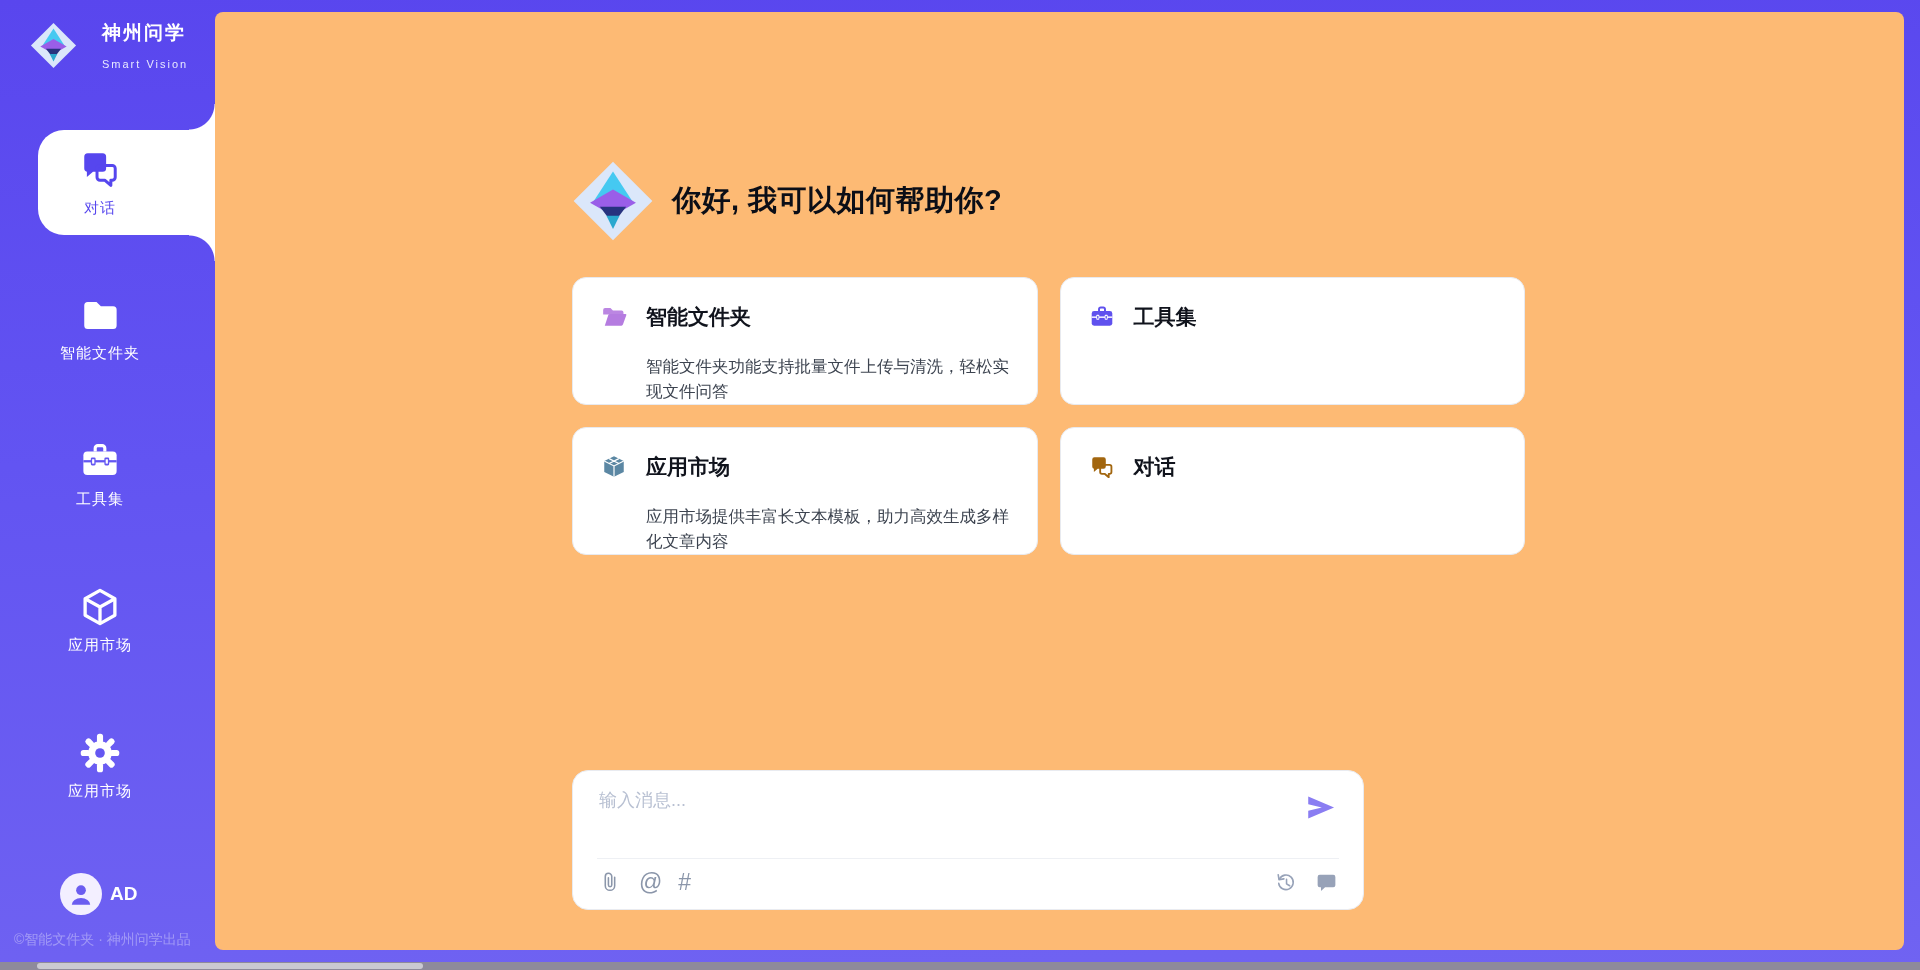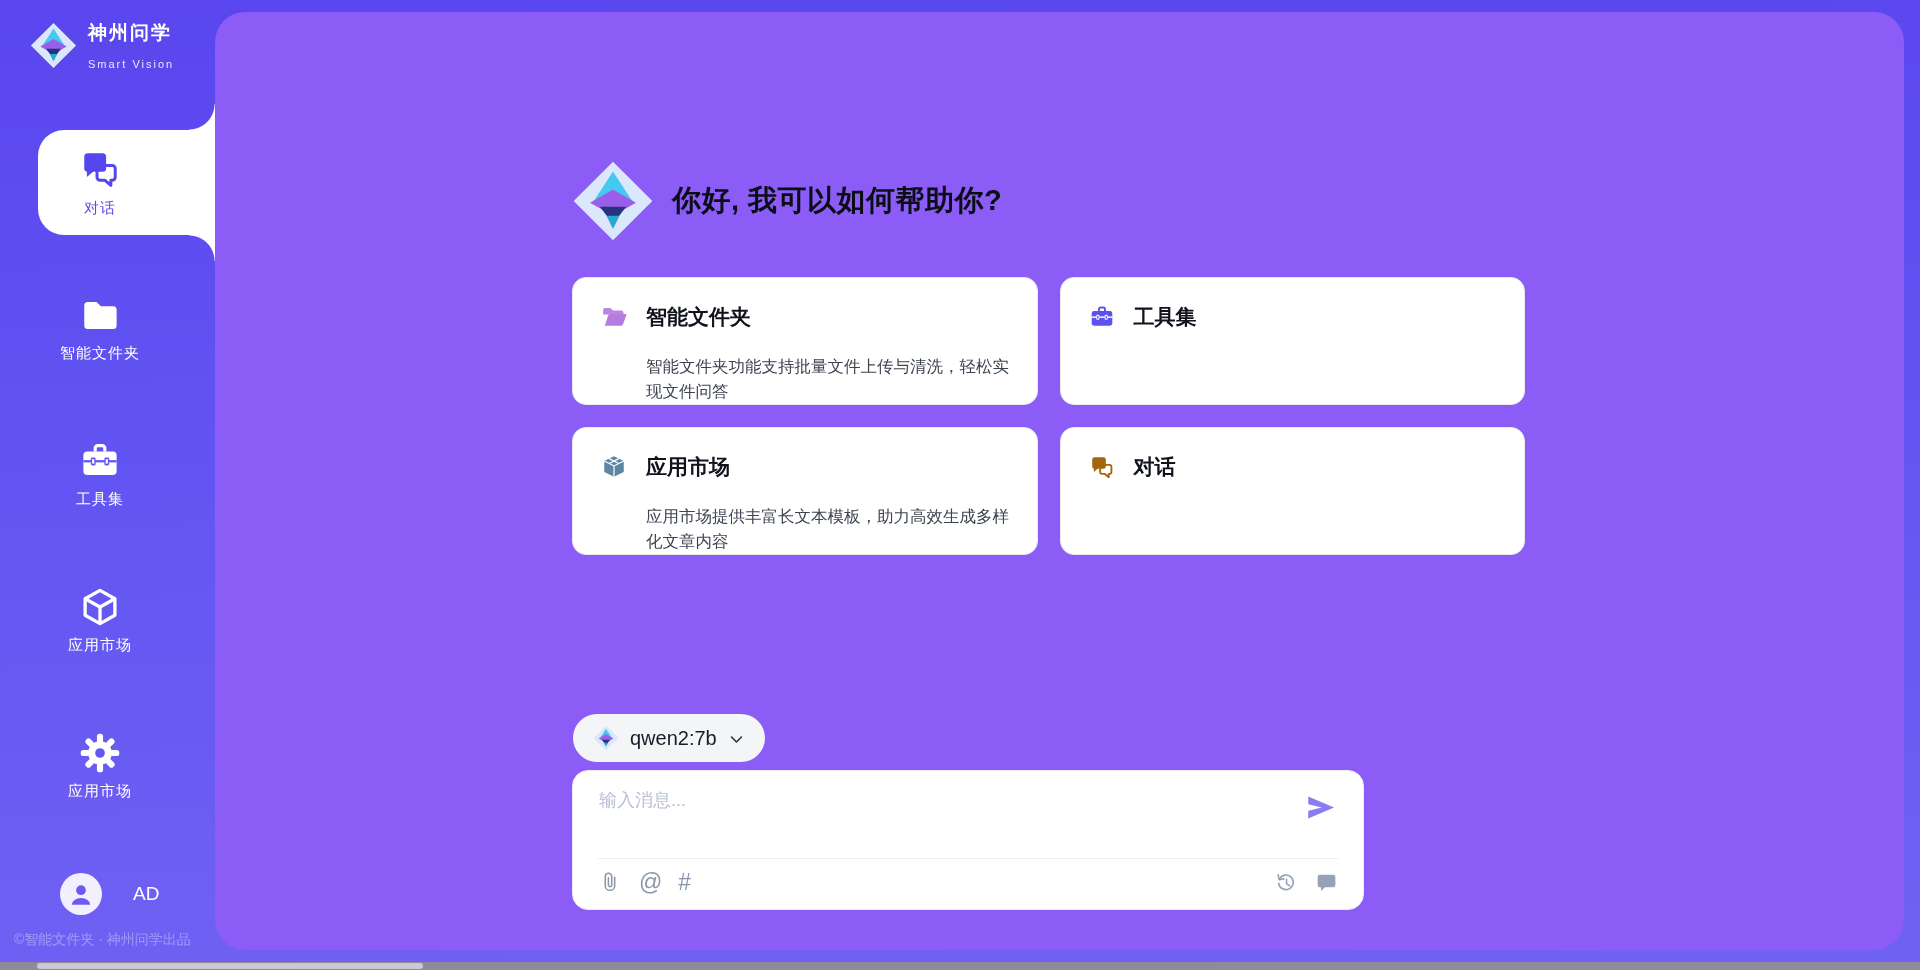--- a/index.html
+++ b/index.html
@@ -6,21 +6,21 @@
   html, body { width: 1920px; height: 970px; overflow: hidden; }
   body {
     font-family: "Liberation Sans", "DejaVu Sans", sans-serif;
     background: linear-gradient(178deg, #5946ee 0%, #6254f2 45%, #7063f2 100%);
     position: relative;
   }
   svg { display: block; }
 
   
   .sidebar { position: absolute; left: 0; top: 0; width: 215px; height: 970px; }
-  .brand { position: absolute; left: 30px; top: 20px; display: flex; align-items: center; gap: 11px; }
+  .brand { position: absolute; left: 30px; top: 20px; display: flex; align-items: center; gap: 25px; }
   .brand-logo { width: 47px; height: 47px; }
   .brand-name { color: #fff; font-size: 19px; font-weight: bold; letter-spacing: 2px; }
   .brand-sub { color: #e8e9ff; font-size: 11px; letter-spacing: 2px; margin-top: 12px; }
 
   .tab-active {
     position: absolute; left: 38px; top: 130px; width: 177px; height: 105px;
     background: #fff; border-radius: 26px 0 0 26px;
     display: flex; flex-direction: column; align-items: center; justify-content: center;
     gap: 9px; padding-right: 53px; color: #5646ee; cursor: pointer;
   }
@@ -30,30 +30,30 @@
 
   .side-item {
     position: absolute; left: 0; width: 200px;
     display: flex; flex-direction: column; align-items: center; gap: 8px;
     color: #fff; cursor: pointer; --cut: #6457f2;
   }
   .nav-icon { width: 42px; height: 42px; }
   .nav-label { font-size: 15px; letter-spacing: 1px; }
   .tab-active .nav-label { font-weight: 500; letter-spacing: 1px; }
 
-  .user-row { position: absolute; left: 60px; top: 873px; display: flex; align-items: center; gap: 31px; cursor: pointer; }
+  .user-row { position: absolute; left: 60px; top: 873px; display: flex; align-items: center; gap: 8px; cursor: pointer; font-weight: bold; }
   .avatar { width: 42px; height: 42px; border-radius: 50%; background: #f3efff; display: flex; align-items: center; justify-content: center; }
   .avatar svg { width: 26px; height: 26px; color: #6b5cf0; }
   .user-name { color: #fff; font-size: 19px; }
   .copyright { position: absolute; left: 14px; top: 931px; color: rgba(255,255,255,0.35); font-size: 14px; white-space: nowrap; }
 
   
   .panel {
     position: absolute; left: 215px; top: 12px; right: 16px; bottom: 20px;
-    background: #8b5cf6; border-radius: 30px;
+    background: #fdba74; border-radius: 8px;
   }
   .greeting-row { position: absolute; left: 357px; top: 148px; display: flex; align-items: center; gap: 18px; }
   .greeting-logo { width: 82px; height: 82px; }
   .greeting-text { font-size: 29px; font-weight: bold; color: #0b0e17; letter-spacing: 0.5px; }
 
   .cards {
     position: absolute; left: 357px; top: 265px; width: 953px;
     display: grid; grid-template-columns: 1fr 1fr; grid-auto-rows: 128px; gap: 22px;
   }
   .card {
@@ -273,29 +273,20 @@
     <div class="card">
       <div class="card-head">
         <svg class="card-icon" color="#a2660f">
             <use href="#sym-chat"></use>
           </svg>
         <div class="card-title">对话</div>
       </div>
     </div>
   </div>
 
-  <div class="model-pill">
-    <svg class="mini-logo">
-        <use href="#sym-logo"></use>
-      </svg>
-    <span class="model-name">qwen2:7b</span>
-    <svg class="chev">
-        <use href="#sym-chevron"></use>
-      </svg>
-  </div>
 
   <div class="composer">
     <textarea placeholder="输入消息..." style=""></textarea>
     <button class="send-btn">
       <svg>
           <use href="#sym-send"></use>
         </svg>
     </button>
     <div class="composer-divider"></div>
     <div class="tool-left">

